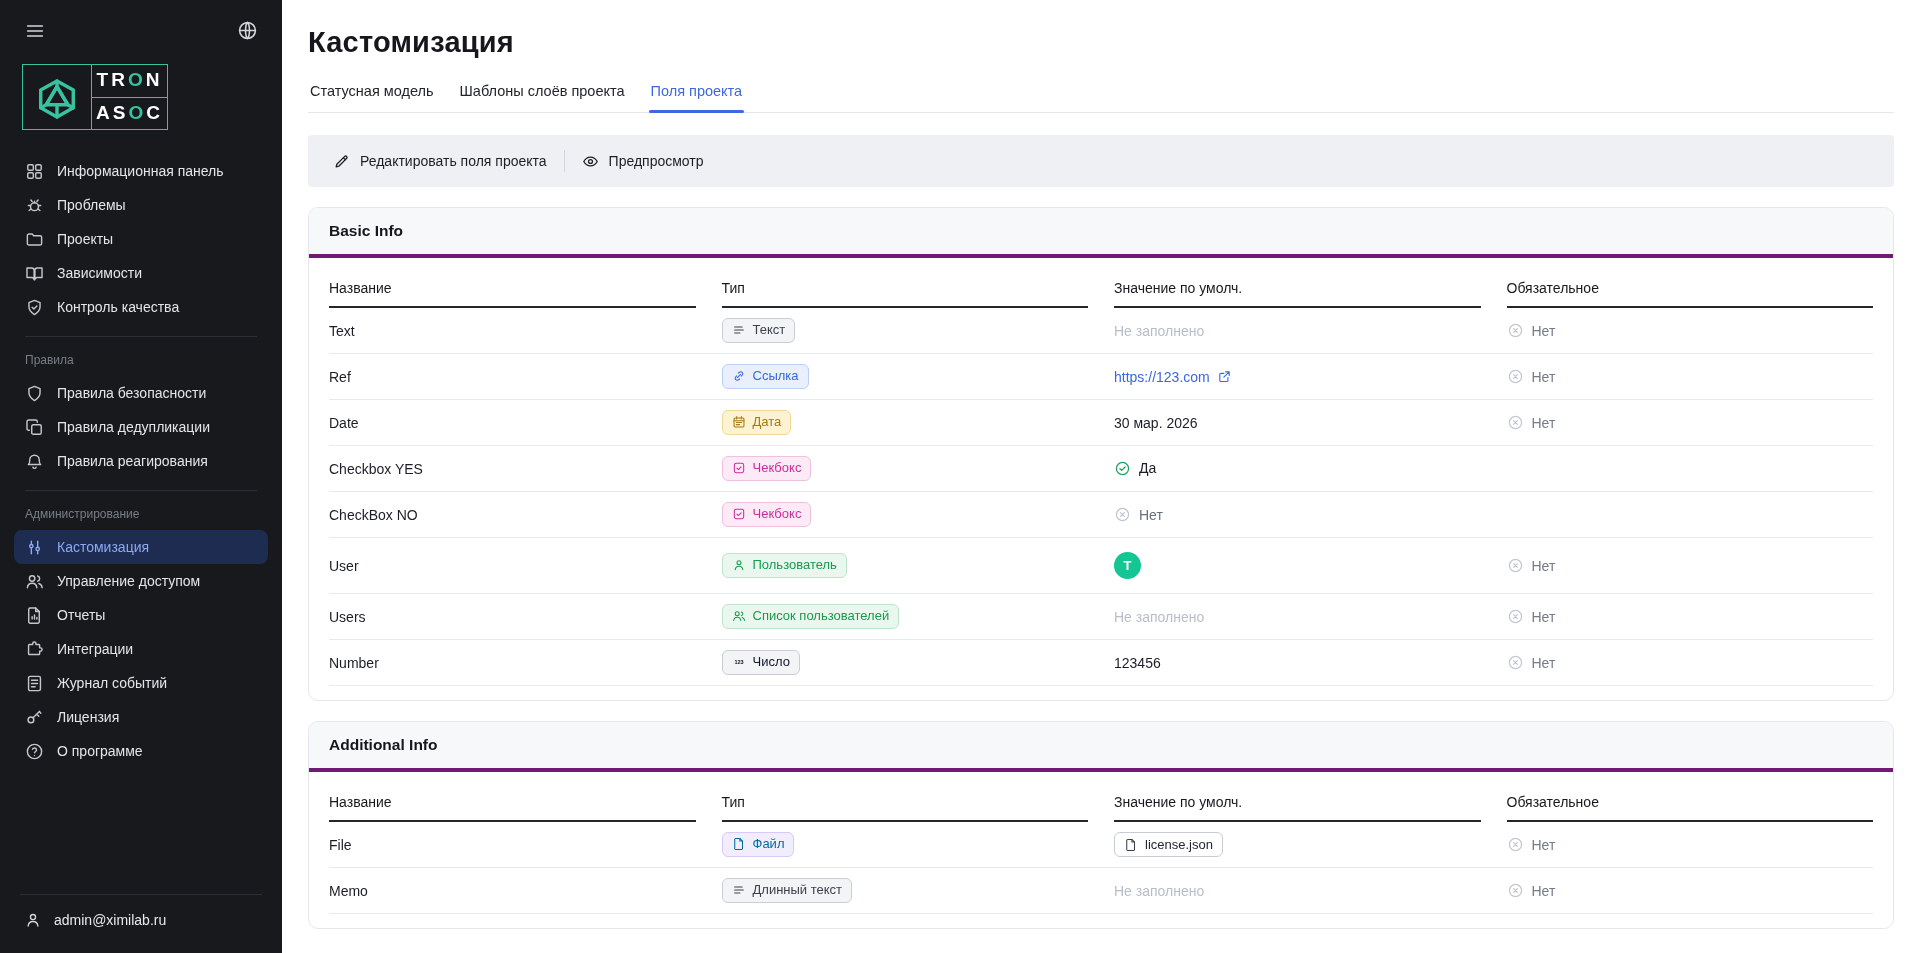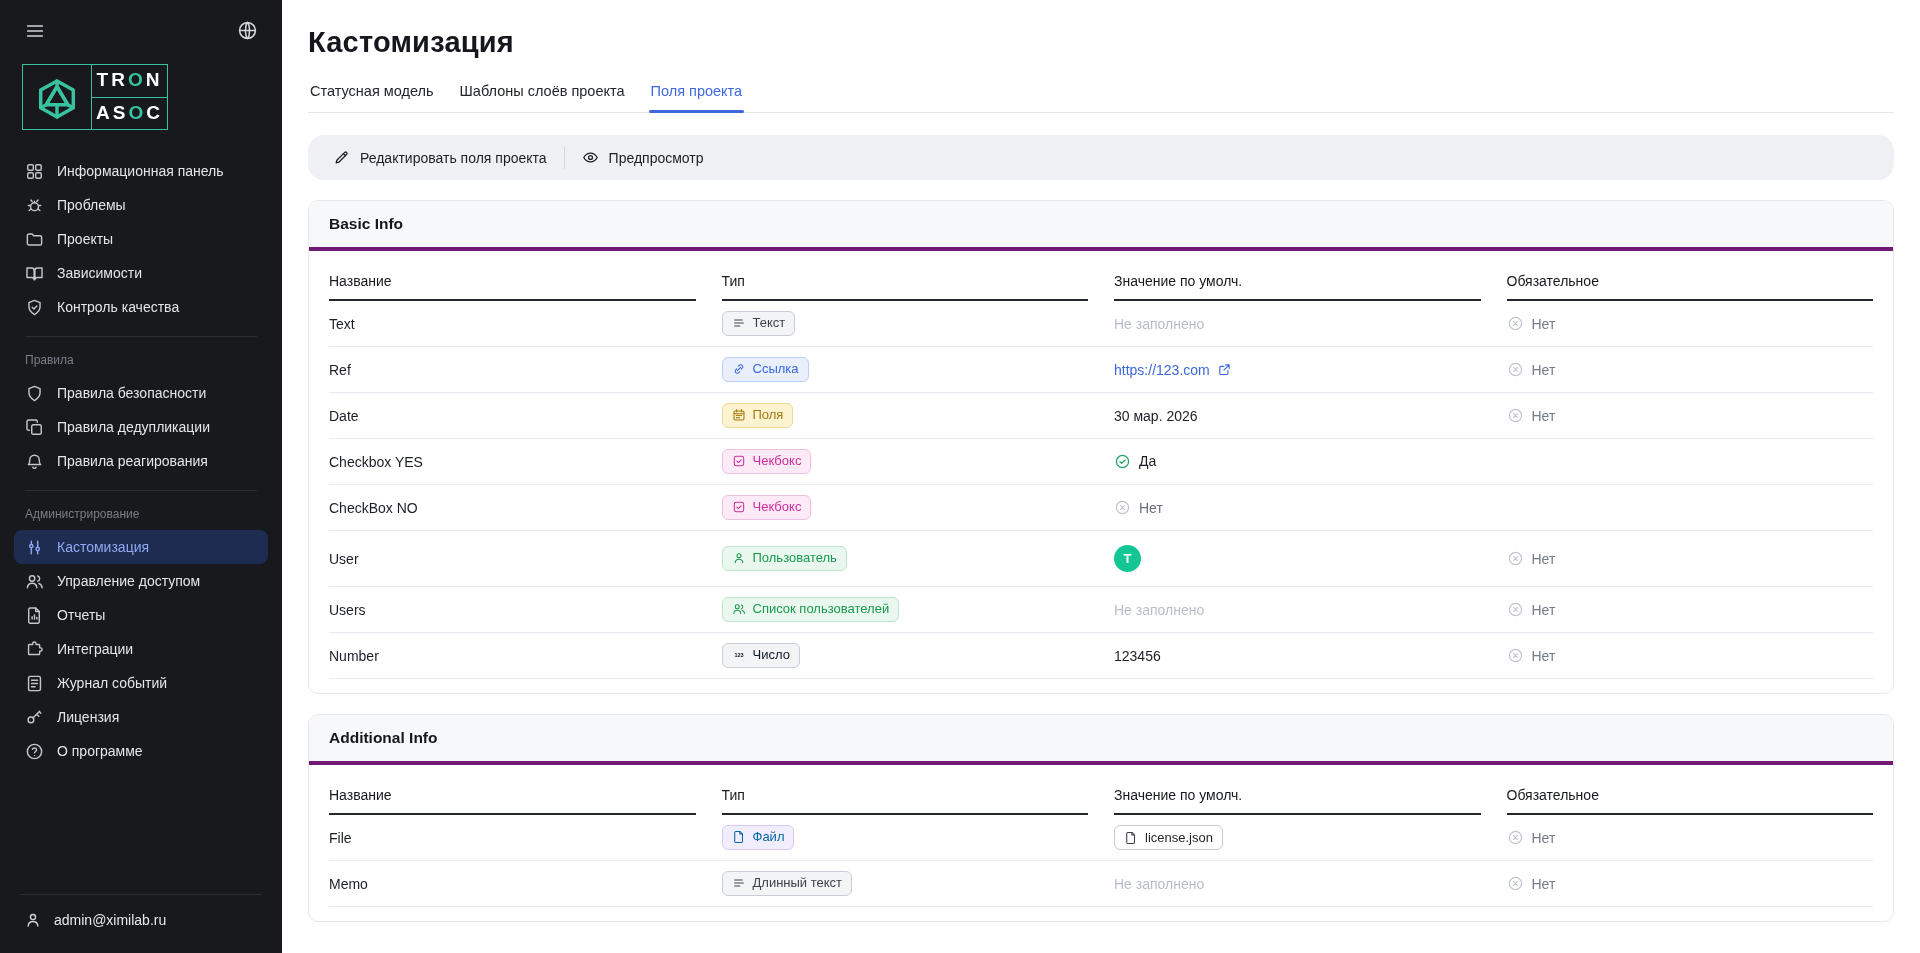--- a/index.html
+++ b/index.html
@@ -29,21 +29,21 @@
   .account{border-top:1px solid #2b2e34;margin:0 20px;padding:16px 4px 24px;display:flex;align-items:center;gap:12px;font-size:14px;color:#e6e8ea}
   .account .icon{width:18px;height:18px;color:#d2d5d9}
 
   
   .main{flex:1;padding:18px 26px 0;overflow:hidden;box-sizing:border-box}
   .page-title{font-size:29px;font-weight:700;color:#15171c;margin:8px 0 0;letter-spacing:.2px}
   .tabs{display:flex;gap:22px;margin-top:24px;border-bottom:1px solid #e4e6ea}
   .tab{position:relative;padding:0 2px 13px;font-size:14.5px;color:#22252b;cursor:pointer;white-space:nowrap}
   .tab.active{color:#3e68df}
   .tab.active::after{content:"";position:absolute;left:0;right:0;bottom:-1px;height:3px;background:#3e68df;border-radius:2px}
-  .toolbar{margin-top:22px;height:45px;background:#eef0f3;border-radius:16px;display:flex;align-items:center;padding:0 8px}
+  .toolbar{margin-top:22px;height:52px;background:#eef0f3;border-radius:4px;display:flex;align-items:center;padding:0 8px}
   .tbtn{display:flex;align-items:center;gap:10px;font-size:14px;color:#1b1e24;padding:0 17px;height:40px;background:none;border:none;cursor:pointer;font-family:inherit}
   .tbtn .icon{width:17px;height:17px;color:#1b1e24}
   .tb-div{width:1px;height:22px;background:#d2d5db}
 
   
   .card{margin-top:20px;border:1px solid #e5e7ed;border-radius:10px;background:#fff;overflow:hidden}
   .card-h{background:#f7f8fa;border-bottom:4px solid #701a75;padding:14px 20px;font-size:15.5px;font-weight:700;color:#15171c}
   .tbl{padding:4px 20px 14px}
   .thead,.trow{display:grid;grid-template-columns:1fr 1fr 1fr 1fr;column-gap:26px}
   .thead{padding-top:18px}
@@ -361,21 +361,21 @@
             <div class="trow">
               <div class="cell">Date</div>
               <div class="cell">
                 <span class="badge" style="background:#fdf3d0;border-color:#edd998;color:#a5790e">
                   <span class="icon" style="width:14px;height:14px">
                     <svg viewBox="0 0 24 24" fill="none" stroke="currentColor" stroke-width="1.8" stroke-linecap="round" stroke-linejoin="round">
                       <rect x="3.5" y="5" width="17" height="15.5" rx="2"></rect>
                       <path d="M3.5 9.7h17M8 2.8v4M16 2.8v4M7.5 13h2M11 13h2M14.5 13h2M7.5 16.5h2M11 16.5h2"></path>
                     </svg>
                   </span>
-                  <span>Поля</span>
+                  <span>Дата</span>
                 </span>
               </div>
               <div class="cell">
                 <span>30 мар. 2026</span>
               </div>
               <div class="cell">
                 <span class="req">
                   <span class="icon" style="width:17px;height:17px">
                     <svg viewBox="0 0 24 24" fill="none" stroke="currentColor" stroke-width="1.8" stroke-linecap="round" stroke-linejoin="round">
                       <circle cx="12" cy="12" r="8.6"></circle>

